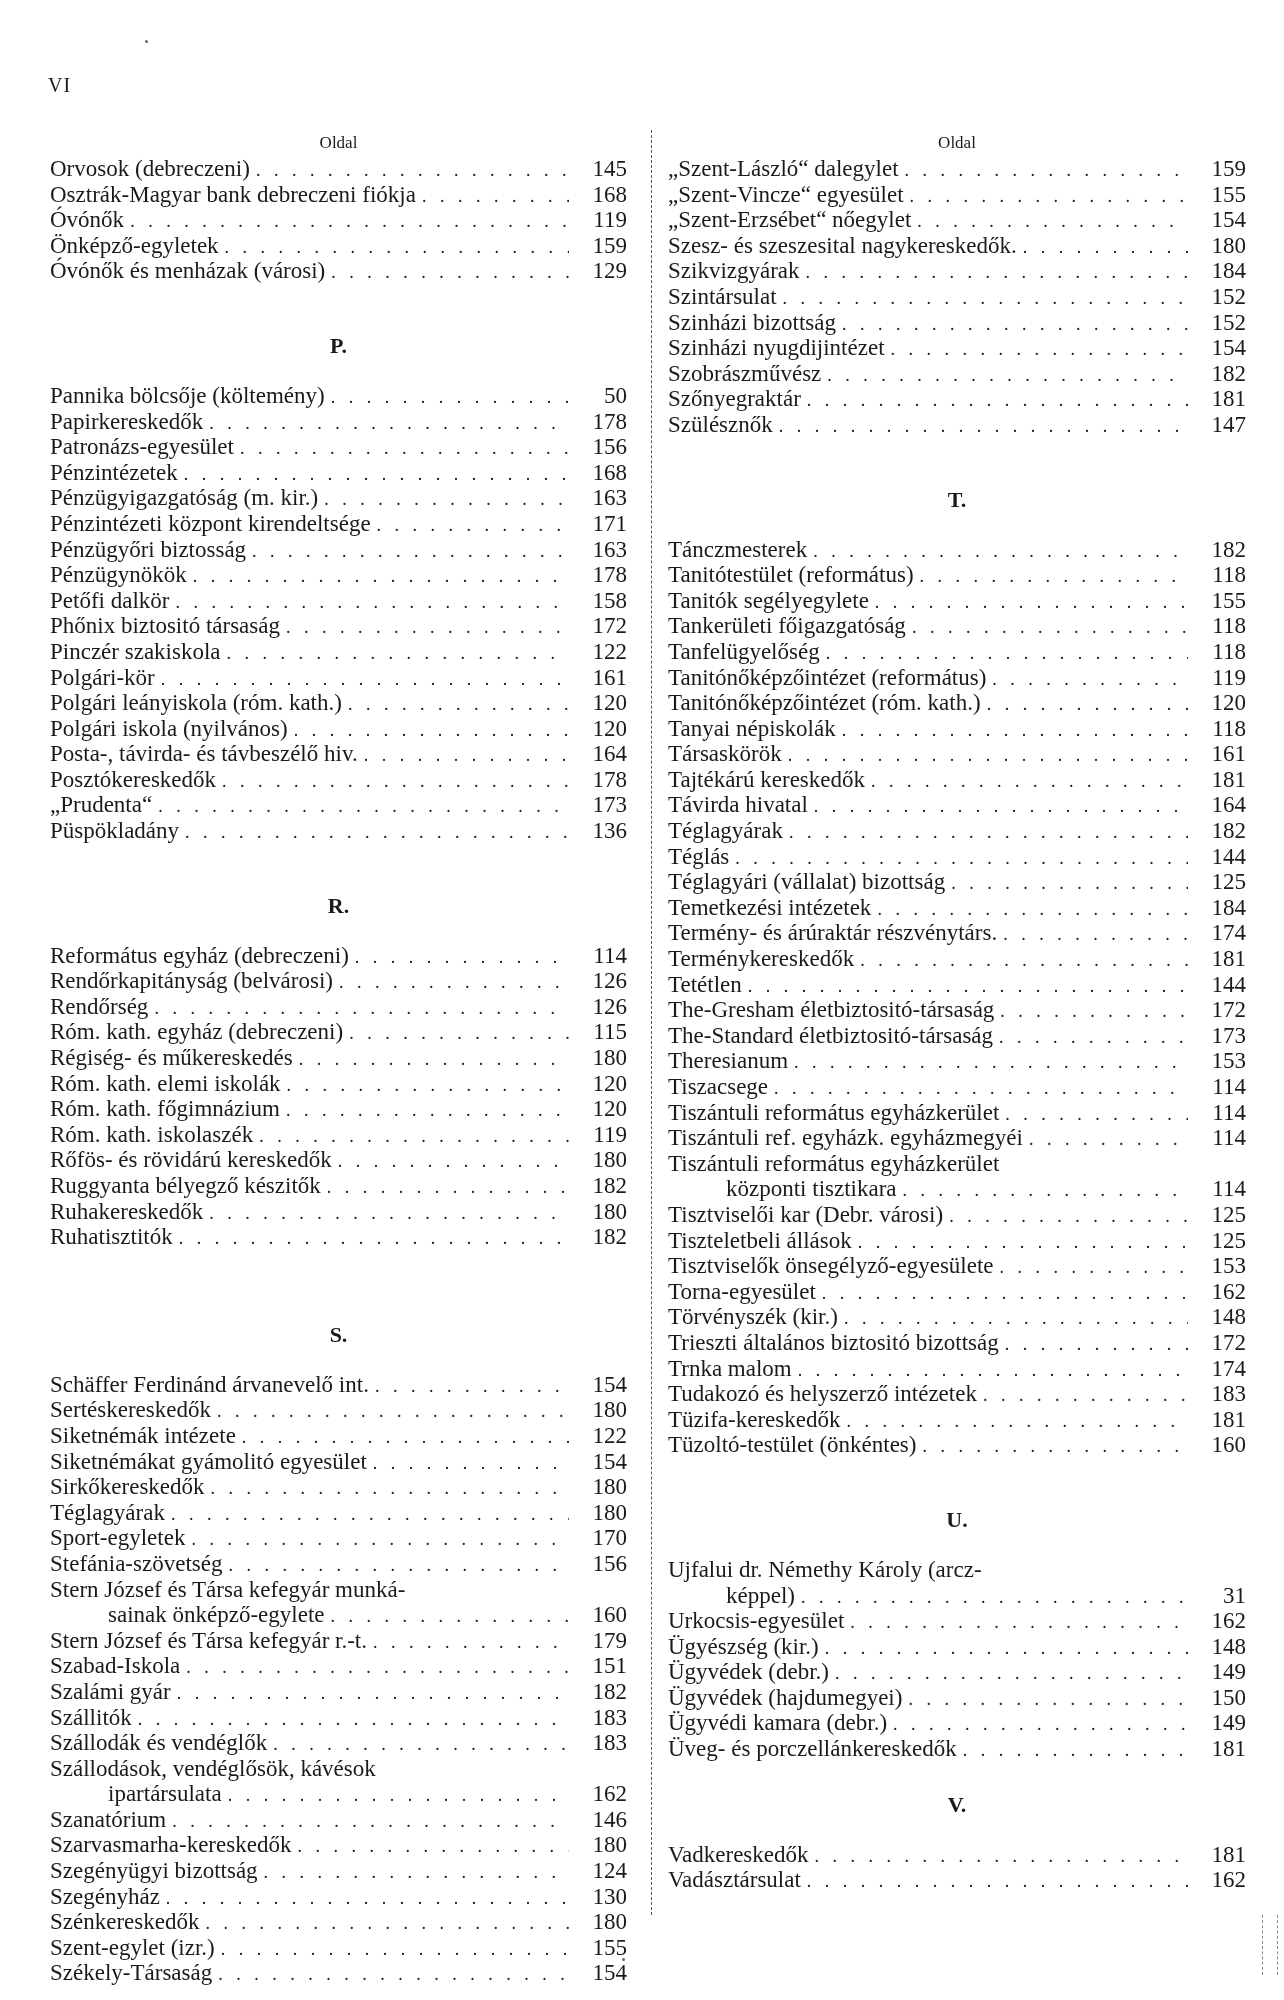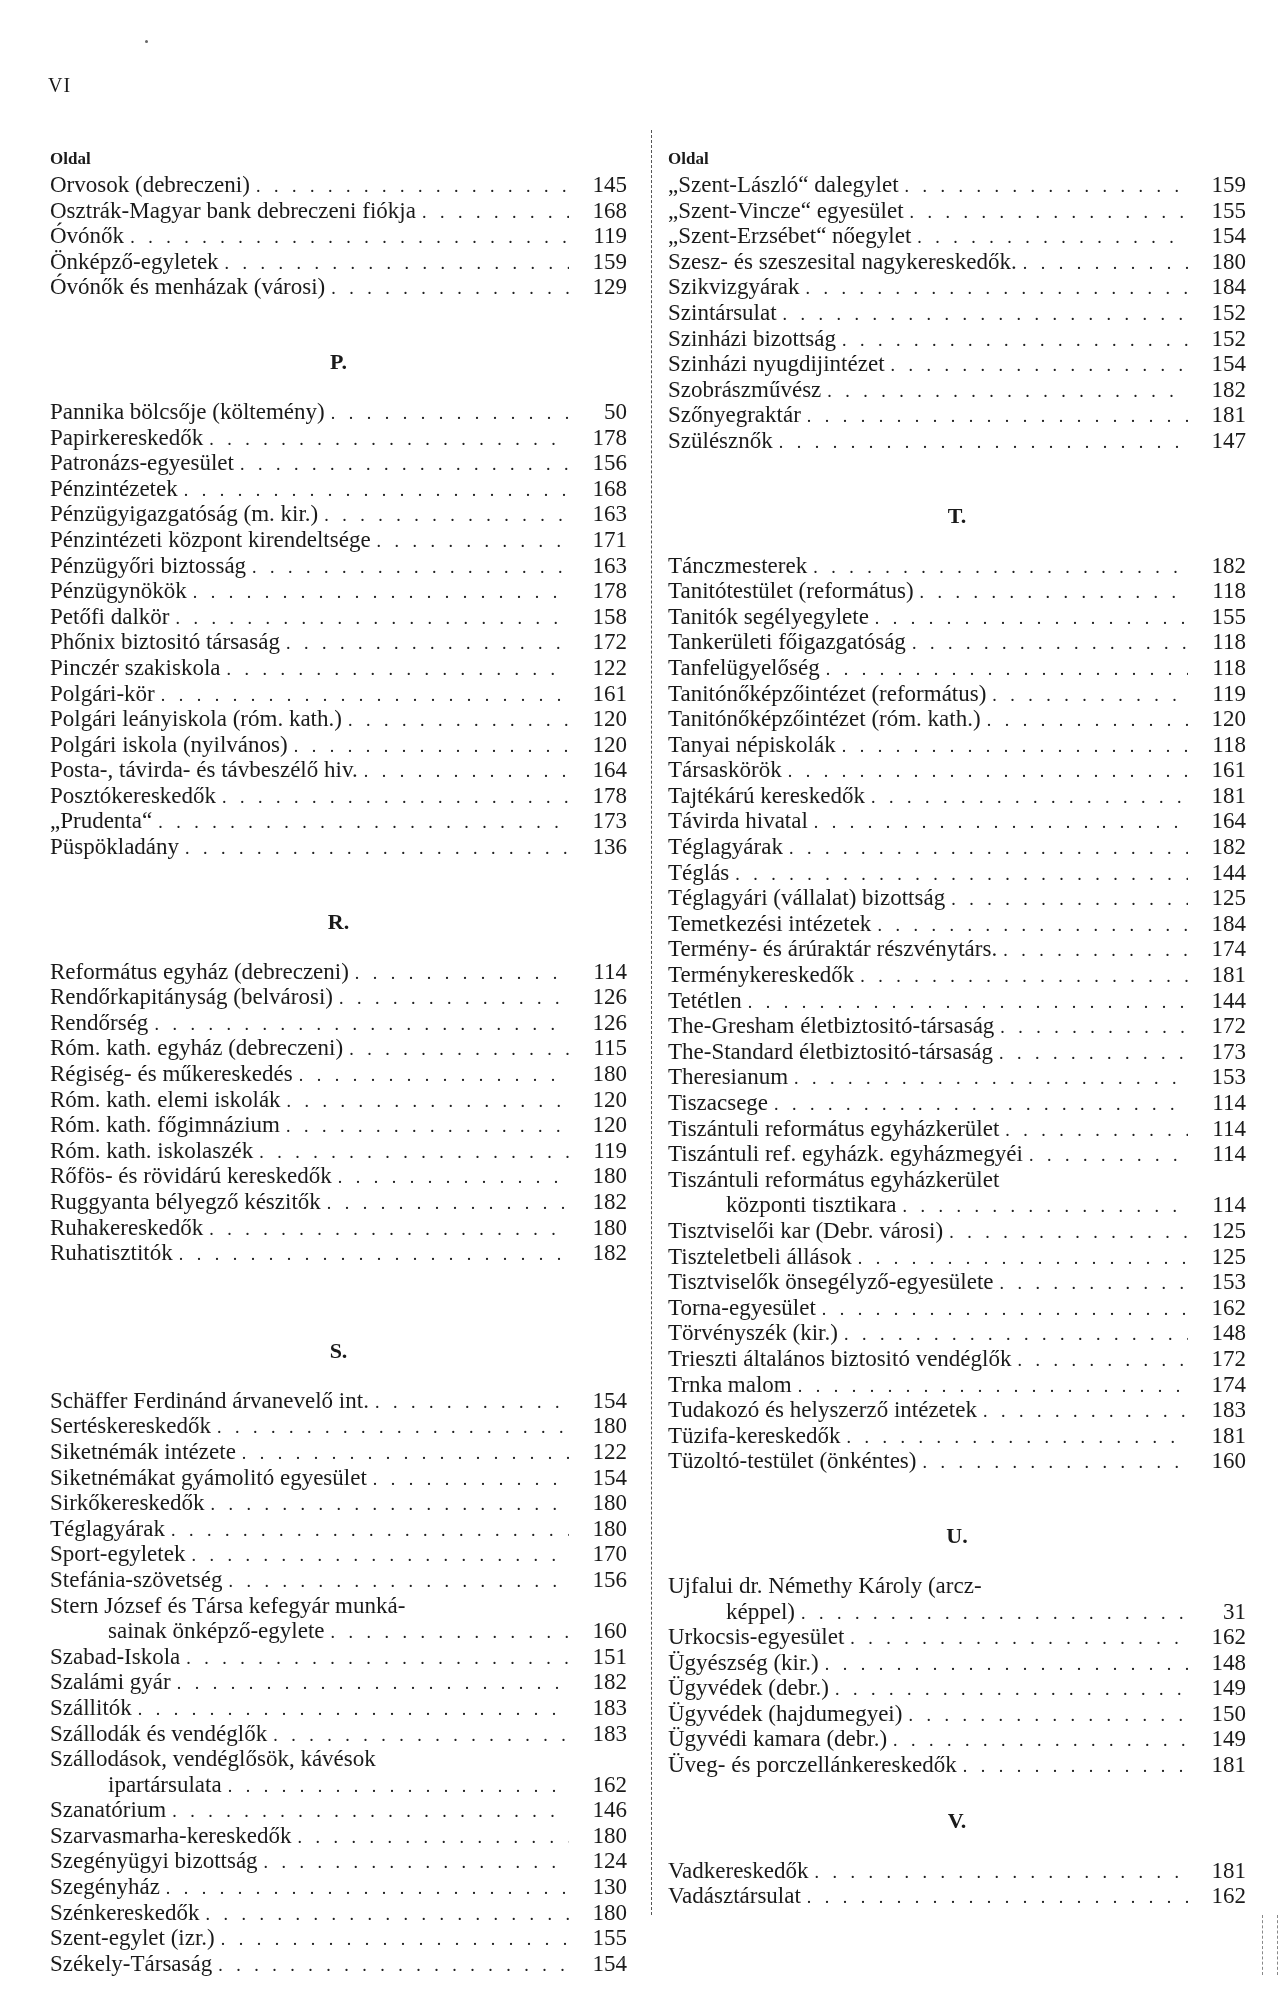--- a/index.html
+++ b/index.html
@@ -15,22 +15,22 @@
   .col {
     position: absolute; top: 130px;
   }
   .col-left { left: 50px; width: 577px; }
   .col-right { left: 668px; width: 578px; }
   .divider {
     position: absolute; left: 651px; top: 130px; width: 0; height: 1785px;
     border-left: 1.5px dashed #555;
   }
   .oldal {
-    text-align: left; font-size: 17px; font-weight: bold;
-    height: 26px; line-height: 26px; margin-top: 16px;
+    text-align: center; font-size: 17px; font-weight: normal;
+    height: 26px; line-height: 26px; margin-top: 0;
   }
   .row {
     display: flex; align-items: baseline;
     font-size: 23px; line-height: 25.6px; height: 25.6px;
     white-space: nowrap;
   }
   .row .label { flex: 0 0 auto; }
   .row .dots {
     flex: 1 1 auto; overflow: hidden; margin: 0 6px 0 6px;
     letter-spacing: 12px; color: #222;
@@ -302,20 +302,25 @@
         <span class="label">Stern József és Társa kefegyár munká-</span>
         <span class="dots"></span>
         <span class="pg"></span>
       </div>
       <div class="row indent">
         <span class="label">sainak önképző-egylete</span>
         <span class="dots"></span>
         <span class="pg">160</span>
       </div>
       <div class="row">
+        <span class="label">Stern József és Társa kefegyár r.-t.</span>
+        <span class="dots"></span>
+        <span class="pg">179</span>
+      </div>
+      <div class="row">
         <span class="label">Szabad-Iskola</span>
         <span class="dots"></span>
         <span class="pg">151</span>
       </div>
       <div class="row">
         <span class="label">Szalámi gyár</span>
         <span class="dots"></span>
         <span class="pg">182</span>
       </div>
       <div class="row">
@@ -590,21 +595,21 @@
         <span class="label">Torna-egyesület</span>
         <span class="dots"></span>
         <span class="pg">162</span>
       </div>
       <div class="row">
         <span class="label">Törvényszék (kir.)</span>
         <span class="dots"></span>
         <span class="pg">148</span>
       </div>
       <div class="row">
-        <span class="label">Trieszti általános biztositó vendéglők</span>
+        <span class="label">Trieszti általános biztositó bizottság</span>
         <span class="dots"></span>
         <span class="pg">172</span>
       </div>
       <div class="row">
         <span class="label">Trnka malom</span>
         <span class="dots"></span>
         <span class="pg">174</span>
       </div>
       <div class="row">
         <span class="label">Tudakozó és helyszerző intézetek</span>

